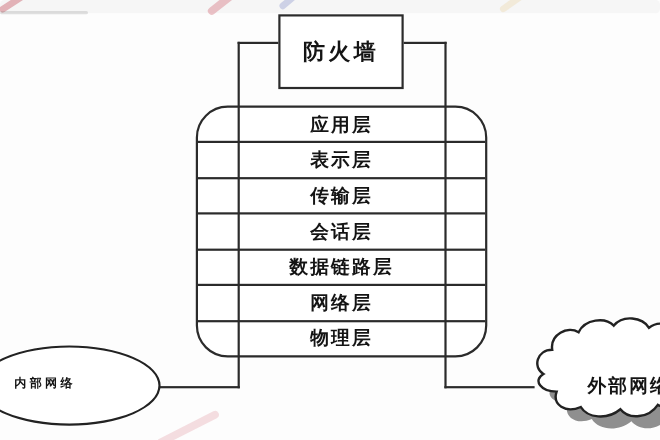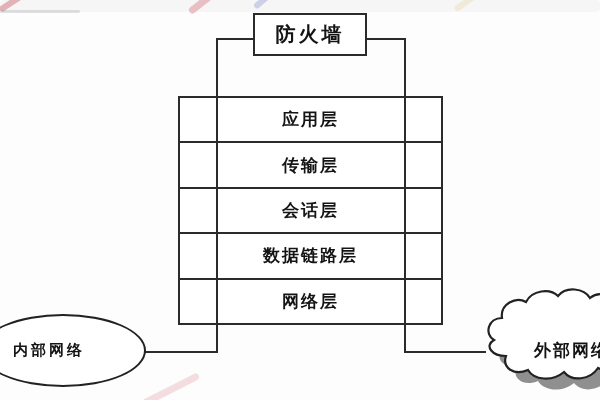--- a/index.html
+++ b/index.html
@@ -7,42 +7,42 @@
     position:relative;width:600px;height:400px;overflow:hidden;
     background:#fdfdfd;
     font-family:"Liberation Sans","DejaVu Sans",sans-serif;
     color:#141414;
   }
   .line{position:absolute;background:#2b2b2b;}
   .box{
     position:absolute;border:2px solid #2b2b2b;background:#ffffff;
     box-sizing:border-box;display:flex;align-items:center;justify-content:center;
   }
-  #firewall-box{left:253px;top:13px;width:114px;height:43px;z-index:4;
+  #firewall-box{left:253px;top:13px;width:114px;height:68px;z-index:4;
     font-size:20px;font-weight:bold;letter-spacing:3px;}
   #osi-table{left:178px;top:96px;width:265px;height:229px;z-index:2;
-    display:flex;flex-direction:column;align-items:stretch;}
+    display:flex;flex-direction:column;align-items:stretch;border-radius:29px;}
   .osi-row{flex:1;display:flex;align-items:center;justify-content:center;
     font-size:17px;font-weight:bold;letter-spacing:2px;}
   .osi-row + .osi-row{border-top:2px solid #2b2b2b;}
   .vline{width:2px;top:38px;height:315px;z-index:3;}
   #vline-left{left:216px;}
   #vline-right{left:404px;}
   .hline{height:2px;z-index:1;}
   #conn-top-left{left:216px;top:38px;width:39px;}
   #conn-top-right{left:366px;top:38px;width:40px;}
   #conn-bottom-left{left:143px;top:351px;width:75px;}
   #conn-bottom-right{left:404px;top:351px;width:82px;}
   #internal-ellipse{
     position:absolute;left:-20px;top:314px;width:166px;height:73px;
     border:2px solid #222;border-radius:50%;background:#fff;box-sizing:border-box;
     z-index:2;
   }
   #internal-label{position:absolute;left:13px;top:341px;z-index:3;
-    font-size:15px;font-weight:bold;letter-spacing:3px;white-space:nowrap;}
+    font-size:11px;font-weight:bold;letter-spacing:3px;white-space:nowrap;}
   #external-cloud{position:absolute;left:478px;top:284px;width:160px;height:118px;z-index:2;}
   #external-label{position:absolute;left:534px;top:339px;z-index:3;
     font-size:17px;font-weight:bold;letter-spacing:2px;white-space:nowrap;}
   .wm{position:absolute;border-radius:4px;z-index:0;}
   #wm-1{left:-4px;top:-6px;width:48px;height:6px;background:rgba(205,110,120,0.5);transform:rotate(-33deg);}
   #wm-2{left:184px;top:-8px;width:54px;height:7px;background:rgba(215,125,135,0.45);transform:rotate(-38deg);}
   #wm-3{left:251px;top:-6px;width:32px;height:6px;background:rgba(140,150,205,0.38);transform:rotate(-40deg);}
   #wm-4{left:0px;top:10px;width:80px;height:3px;background:rgba(125,125,125,0.22);}
   #wm-5{left:140px;top:386px;width:62px;height:7px;background:rgba(225,150,160,0.30);transform:rotate(-27deg);}
   #wm-6{left:452px;top:-3px;width:34px;height:6px;background:rgba(230,200,130,0.25);transform:rotate(-35deg);}
@@ -64,30 +64,36 @@
   <div class="line hline" id="conn-top-left"></div>
   <div class="line hline" id="conn-top-right"></div>
   <div class="line hline" id="conn-bottom-left"></div>
   <div class="line hline" id="conn-bottom-right"></div>
 
   <div class="box" id="osi-table">
     <div class="osi-row">
         <span>应用层</span>
       </div>
     <div class="osi-row">
+        <span>表示层</span>
+      </div>
+    <div class="osi-row">
         <span>传输层</span>
       </div>
     <div class="osi-row">
         <span>会话层</span>
       </div>
     <div class="osi-row">
         <span>数据链路层</span>
       </div>
     <div class="osi-row">
         <span>网络层</span>
+      </div>
+    <div class="osi-row">
+        <span>物理层</span>
       </div>
   </div>
 
   <div class="line vline" id="vline-left"></div>
   <div class="line vline" id="vline-right"></div>
 
   <div class="box" id="firewall-box">
     <span>防火墙</span>
   </div>
 

